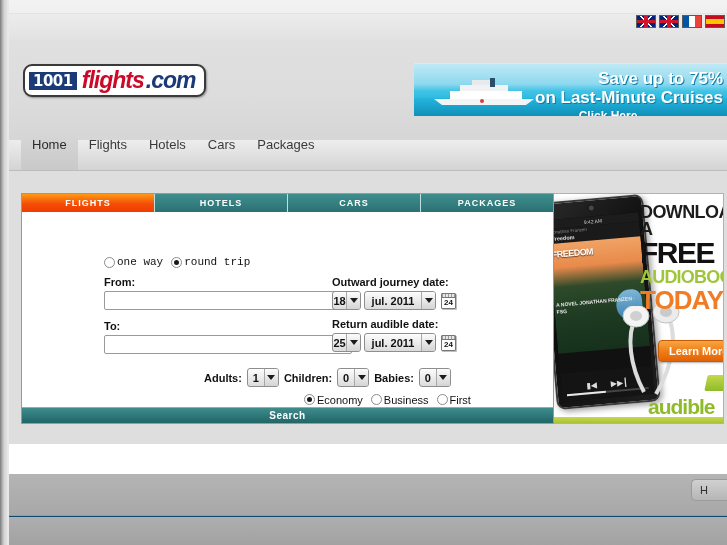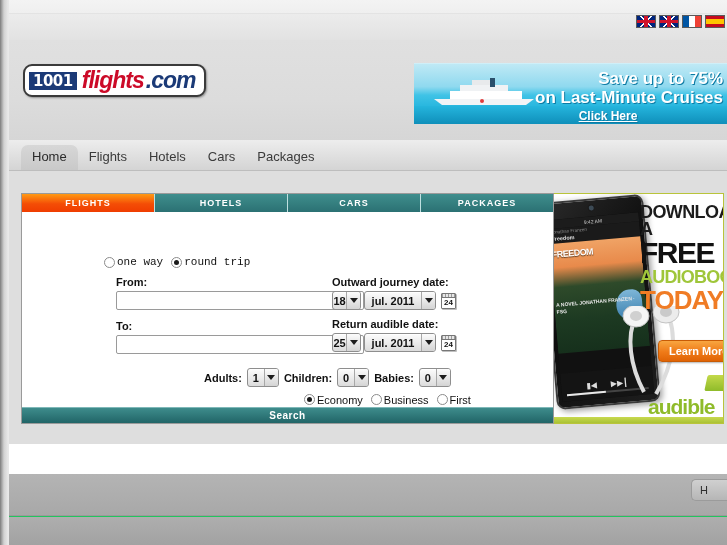--- a/index.html
+++ b/index.html
@@ -3,21 +3,21 @@
 <meta charset="utf-8">
 <style>
   * { box-sizing: border-box; }
   html, body { margin:0; padding:0; }
   body {
     width:727px; height:545px; overflow:hidden;
     background:#ffffff;
     font-family:"Liberation Sans", sans-serif;
     font-size:12px; color:#222;
   }
-  #viewport { position:relative; width:727px; height:545px; overflow:hidden; background:#22c55e; }
+  #viewport { position:relative; width:727px; height:545px; overflow:hidden; background:#0c4a6e; }
 
   
   .chrome-left {
     position:absolute; left:0; top:0; width:9px; height:545px;
     background:linear-gradient(to right,#7c7c7c 0,#a9a9a9 2px,#d2d2d2 4px,#e8e8e8 8px);
     z-index:60;
   }
   .chrome-topstrip {
     position:absolute; left:9px; top:0; width:718px; height:14px;
     background:linear-gradient(to bottom,#f3f3f3,#efefef);
@@ -66,21 +66,21 @@
     color:#cc0a28; font-weight:bold; font-style:italic; font-size:23px;
     line-height:23px; letter-spacing:-1px;
   }
   .logo-com {
     color:#1b3a77; font-weight:bold; font-style:italic; font-size:23px;
     line-height:23px; letter-spacing:-1px; margin-left:-3px;
   }
 
   
   .banner-cruise {
-    position:absolute; left:414px; top:63px; width:313px; height:61px;
+    position:absolute; left:414px; top:63px; width:313px; height:53px;
     background:linear-gradient(to bottom,#bfe9f5 0%,#8fd9ef 38%,#3fc3e6 52%,#29b7df 70%,#1aa9d4 100%);
     overflow:hidden; border-top:1px solid #cfeff8;
   }
   .cruise-sea {
     position:absolute; left:0; bottom:0; width:100%; height:18px;
     background:linear-gradient(to bottom,#25b5dd,#0f8fba);
   }
   .cruise-ship {
     position:absolute; left:16px; top:13px; width:110px; height:30px;
   }
@@ -97,21 +97,21 @@
   }
 
   
   .mainnav {
     position:absolute; left:9px; top:140px; width:718px; height:31px;
     background:linear-gradient(to bottom,#ededed,#d4d4d4);
     border-bottom:1px solid #bdbdbd;
     display:flex; align-items:flex-end; padding-left:12px;
   }
   .navitem {
-    font-size:13px; color:#3a3a3a; padding:5px 11px 6px; line-height:14px;
+    font-size:13px; color:#3a3a3a; padding:5px 11px 18px; line-height:14px;
     cursor:pointer; white-space:nowrap;
   }
   .navitem.active {
     background:linear-gradient(to bottom,#d7d7d7,#c9c9c9);
     border-radius:7px 7px 0 0; color:#2b2b2b;
   }
 
   
   .content {
     position:absolute; left:9px; top:171px; width:718px; height:273px;
@@ -148,21 +148,21 @@
     width:11px; height:11px; border-radius:50%;
     border:1px solid #8b8b8b; background:#ffffff; display:inline-block;
     position:relative; flex:none;
   }
   .radio.on::after {
     content:""; position:absolute; left:2px; top:2px; width:5px; height:5px;
     border-radius:50%; background:#1a1a1a;
   }
   .rlabel { font-size:11px; color:#111; margin-right:6px; }
 
-  .col-left { position:absolute; left:94px; top:64px; width:250px; }
+  .col-left { position:absolute; left:82px; top:64px; width:250px; }
   .col-right { position:absolute; left:310px; top:64px; width:190px; }
   .fieldlabel { font-size:11px; font-weight:bold; color:#111; margin-bottom:3px; }
   .textinput {
     width:248px; height:19px; border:1px solid #9a9a9a; background:#ffffff;
     border-radius:2px; margin-bottom:10px; display:block;
   }
   .textinput:last-child { margin-bottom:0; }
 
   .daterow { display:flex; align-items:center; gap:3px; margin-bottom:8px; }
   .selbox {

